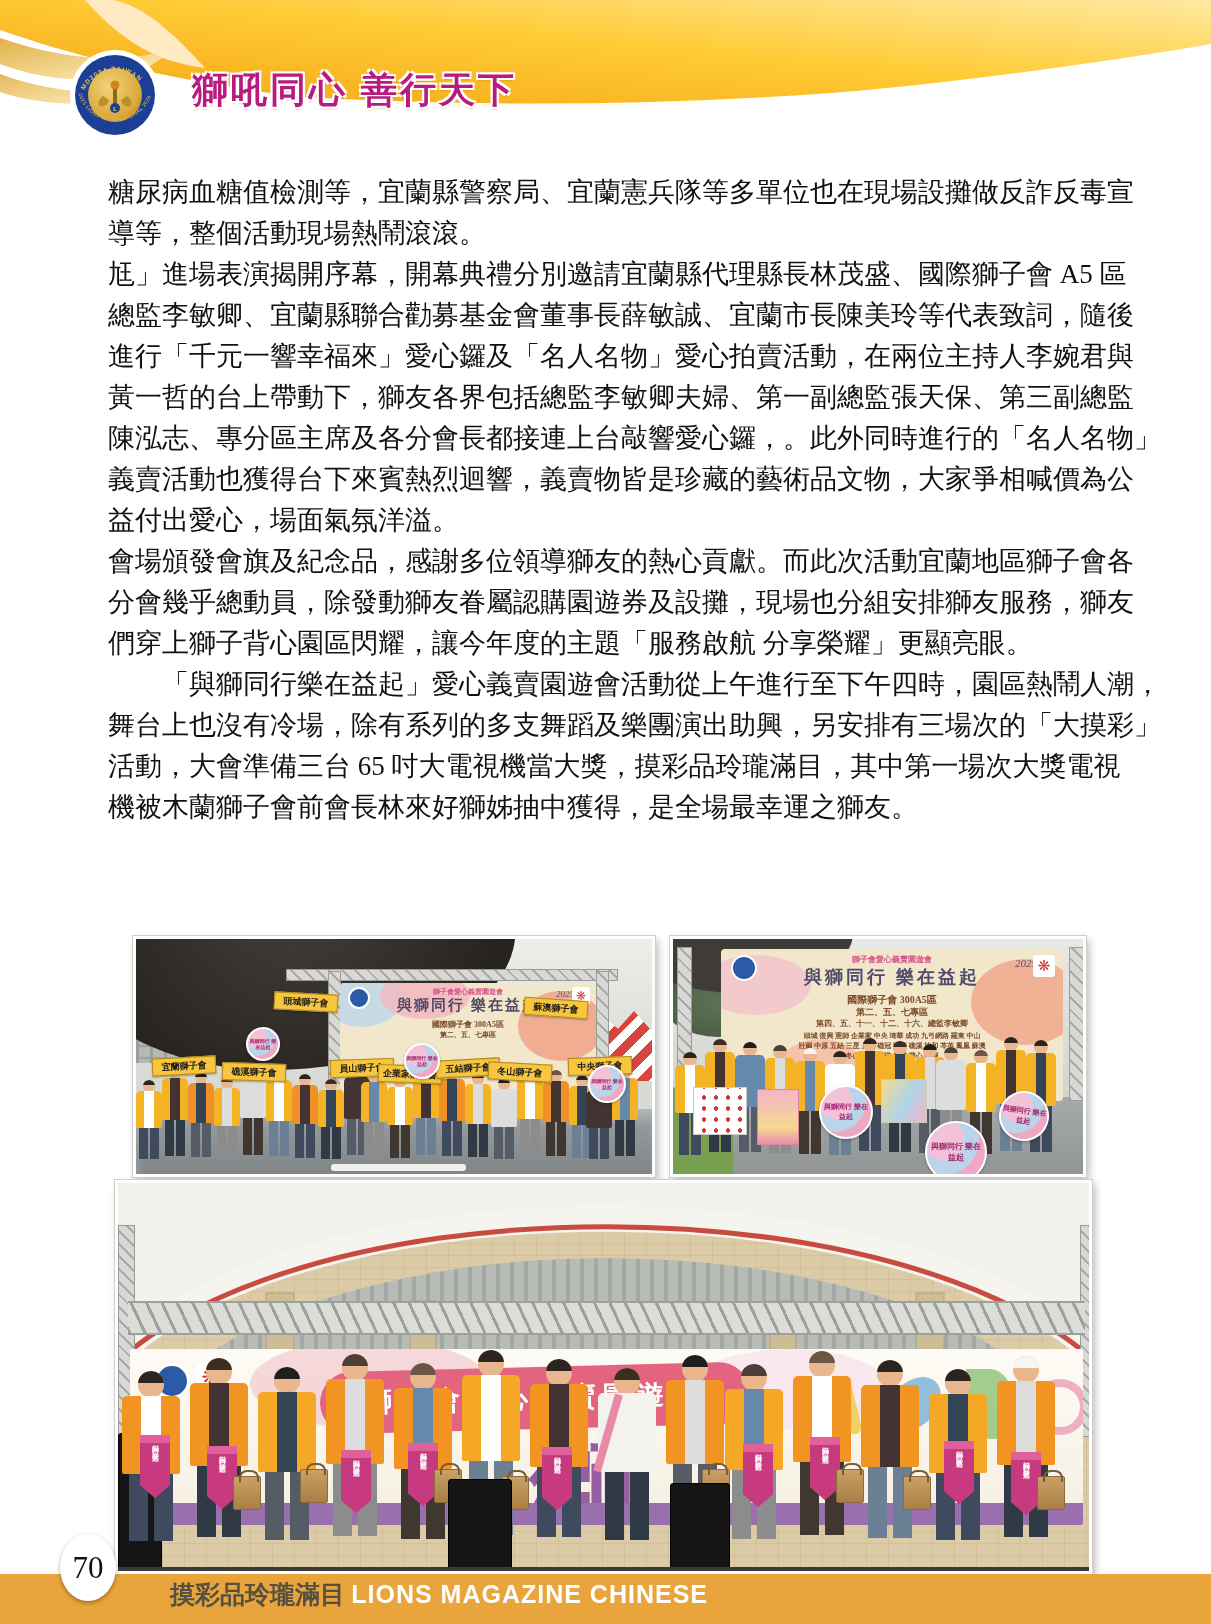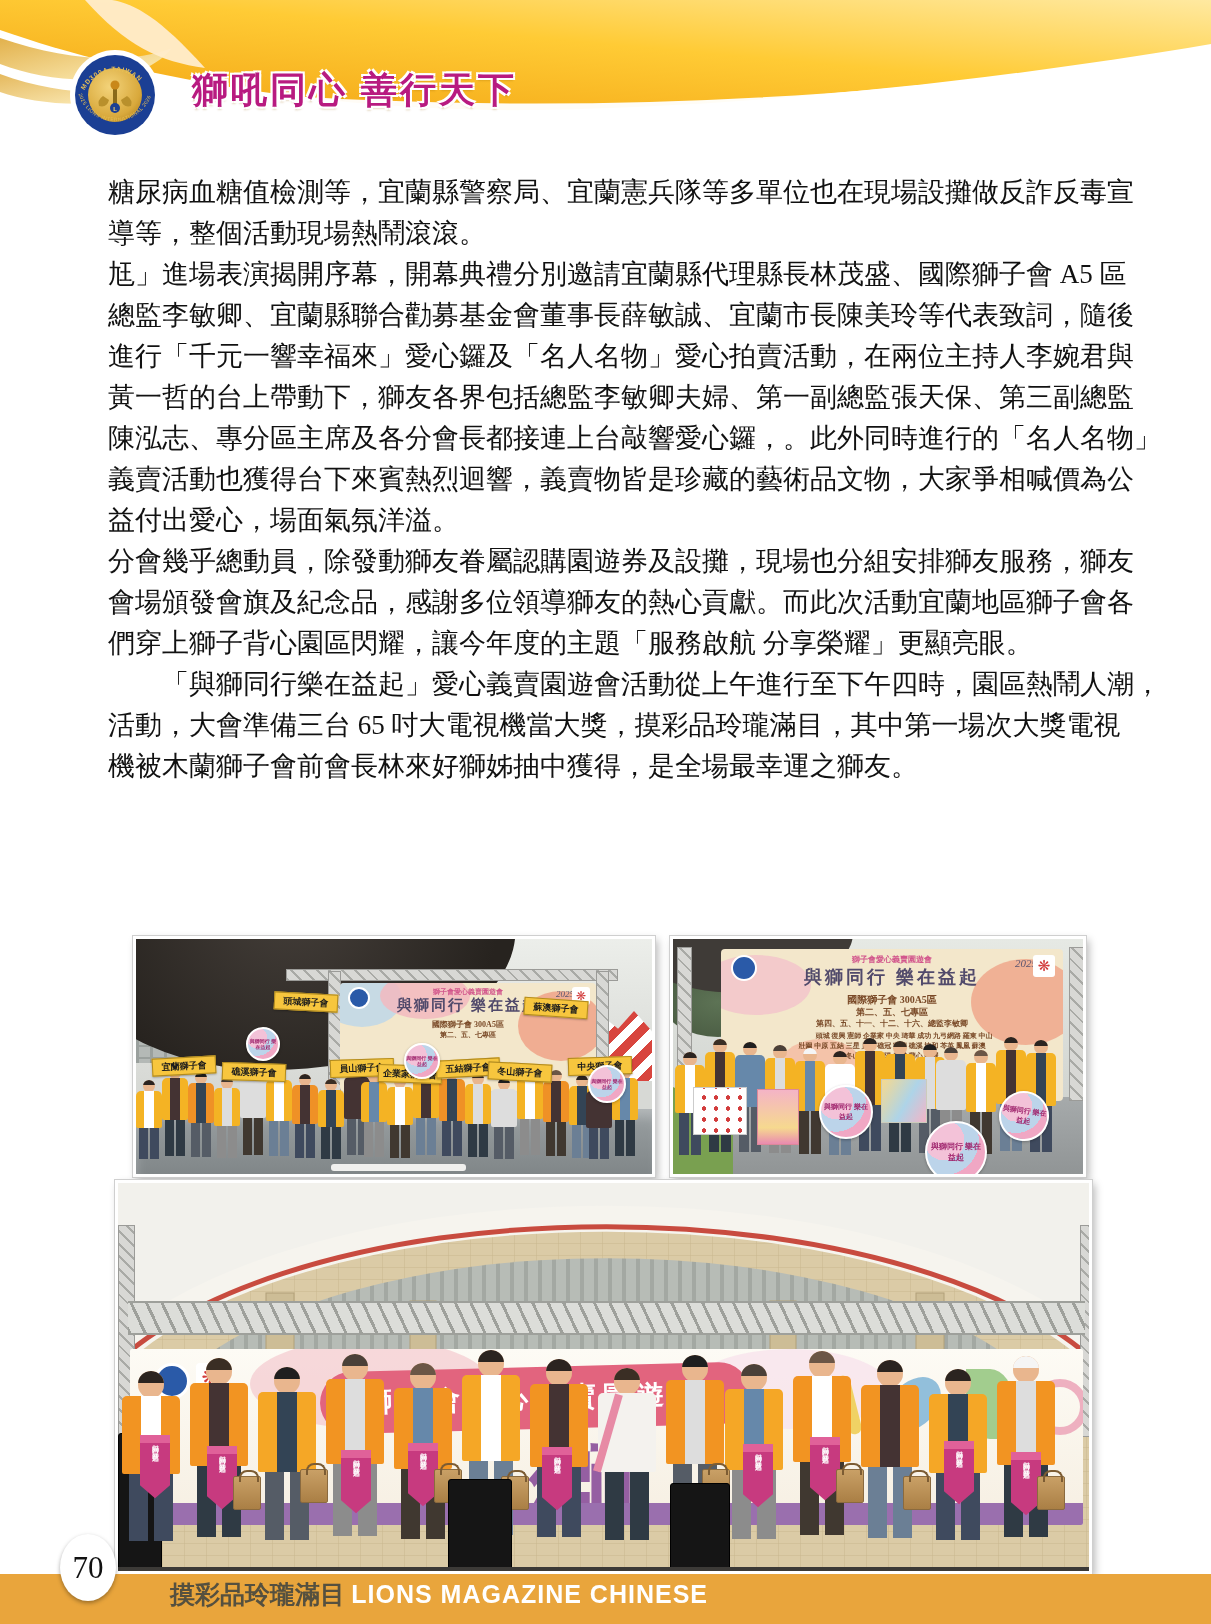--- a/index.html
+++ b/index.html
@@ -112,24 +112,25 @@
   <div class="article">
       <div class="tline">糖尿病血糖值檢測等，宜蘭縣警察局、宜蘭憲兵隊等多單位也在現場設攤做反詐反毒宣</div>
       <div class="tline last">導等，整個活動現場熱鬧滾滾。</div>
       <div class="tline">尪」進場表演揭開序幕，開幕典禮分別邀請宜蘭縣代理縣長林茂盛、國際獅子會 A5 區</div>
       <div class="tline">總監李敏卿、宜蘭縣聯合勸募基金會董事長薛敏誠、宜蘭市長陳美玲等代表致詞，隨後</div>
       <div class="tline">進行「千元一響幸福來」愛心鑼及「名人名物」愛心拍賣活動，在兩位主持人李婉君與</div>
       <div class="tline">黃一哲的台上帶動下，獅友各界包括總監李敏卿夫婦、第一副總監張天保、第三副總監</div>
       <div class="tline">陳泓志、專分區主席及各分會長都接連上台敲響愛心鑼，。此外同時進行的「名人名物」</div>
       <div class="tline">義賣活動也獲得台下來賓熱烈迴響，義賣物皆是珍藏的藝術品文物，大家爭相喊價為公</div>
       <div class="tline last">益付出愛心，場面氣氛洋溢。</div>
+      <div class="tline">會場頒發會旗及紀念品，感謝多位領導獅友的熱心貢獻。而此次活動宜蘭地區獅子會各</div>
       <div class="tline">分會幾乎總動員，除發動獅友眷屬認購園遊券及設攤，現場也分組安排獅友服務，獅友</div>
-      <div class="tline">會場頒發會旗及紀念品，感謝多位領導獅友的熱心貢獻。而此次活動宜蘭地區獅子會各</div>
       <div class="tline last">們穿上獅子背心園區閃耀，讓今年度的主題「服務啟航 分享榮耀」更顯亮眼。</div>
       <div class="tline ind">「與獅同行樂在益起」愛心義賣園遊會活動從上午進行至下午四時，園區熱鬧人潮，</div>
+      <div class="tline">舞台上也沒有冷場，除有系列的多支舞蹈及樂團演出助興，另安排有三場次的「大摸彩」</div>
       <div class="tline">活動，大會準備三台 65 吋大電視機當大獎，摸彩品玲瓏滿目，其中第一場次大獎電視</div>
       <div class="tline last">機被木蘭獅子會前會長林來好獅姊抽中獲得，是全場最幸運之獅友。</div>
     </div>
 
   <div class="photo" id="photoL" style="left:133px;top:936px;width:522px;height:241px;">
     <div class="layer" style="left:0;top:0;width:522px;height:241px;background:linear-gradient(#eceeea,#d7d9d5 60%);"></div>
     <div class="layer" style="left:0;top:58px;width:118px;height:66px;background:#b4b9b6;
          background-image:repeating-linear-gradient(90deg,#9aa09d 0 3px,transparent 3px 14px),repeating-linear-gradient(#9aa09d 0 2px,transparent 2px 12px);"></div>
     <div class="layer" style="left:-60px;top:-120px;width:440px;height:250px;border-radius:50%;
          background:radial-gradient(circle at 50% 30%,#453f3a,#27231f 75%);transform:rotate(-5deg);"></div>
@@ -365,21 +366,21 @@
     <div class="backdrop" style="left:48px;top:10px;width:342px;height:152px;">
       <div class="blob" style="left:-20px;top:6px;width:110px;height:60px;background:#f2c3ca;opacity:.8;"></div>
       <div class="blob" style="left:250px;top:10px;width:110px;height:86px;background:#ef9f83;opacity:.75;"></div>
       <div class="blob" style="left:60px;top:90px;width:80px;height:50px;background:#f5ab93;opacity:.6;"></div>
       <div class="bd-small" style="top:5px;font-size:8px;">獅子會愛心義賣園遊會</div>
       <div class="bd-main" style="top:16px;font-size:18px;letter-spacing:3px;">與獅同行 樂在益起</div>
       <div class="bd-year" style="right:26px;top:8px;font-size:11px;">2025</div>
       <div class="bd-line" style="top:44px;font-size:10px;">國際獅子會 300A5區</div>
       <div class="bd-line" style="top:57px;font-size:9px;">第二、五、七專區</div>
       <div class="bd-line" style="top:69px;font-size:8px;">第四、五、十一、十二、十六、總監李敏卿</div>
-      <div class="bd-line" style="top:82px;font-size:7px;padding-left:12px;">頭城 復興 憲師 企業家 中央 琦華 成功 九弓網路 羅東 中山</div>
+      <div class="bd-line" style="top:82px;font-size:7px;">頭城 復興 憲師 企業家 中央 琦華 成功 九弓網路 羅東 中山</div>
       <div class="bd-line" style="top:92px;font-size:7px;">壯圍 中原 五結 三星 員山 礁冠 宜蘭 礁溪 協和 芩英 鳳凰 蘇澳</div>
       <div class="bd-line" style="top:102px;font-size:7px;">冬山 木蘭 蘭陽 府城 蘭心 榮耀</div>
       <div class="layer" style="left:10px;top:6px;width:22px;height:22px;border-radius:50%;background:#2a5aa8;border:2px solid #fff;"></div>
       <div class="layer" style="right:8px;top:6px;width:22px;height:22px;background:#fff;border-radius:3px;color:#d23b3b;font-size:15px;text-align:center;line-height:22px;">❋</div>
     </div>
     <div id="crowdR" class="layer" style="left:0;top:0;width:416px;height:241px;">
         <div class="person" style="left: 2px; bottom: 6px; width: 30px; height: 122px;">
           <div class="p-head" style="left:8.1px;top:0;width:13.8px;height:13.8px;">
          <div class="p-hair" style="background:#2b2420"></div>
           </div>

